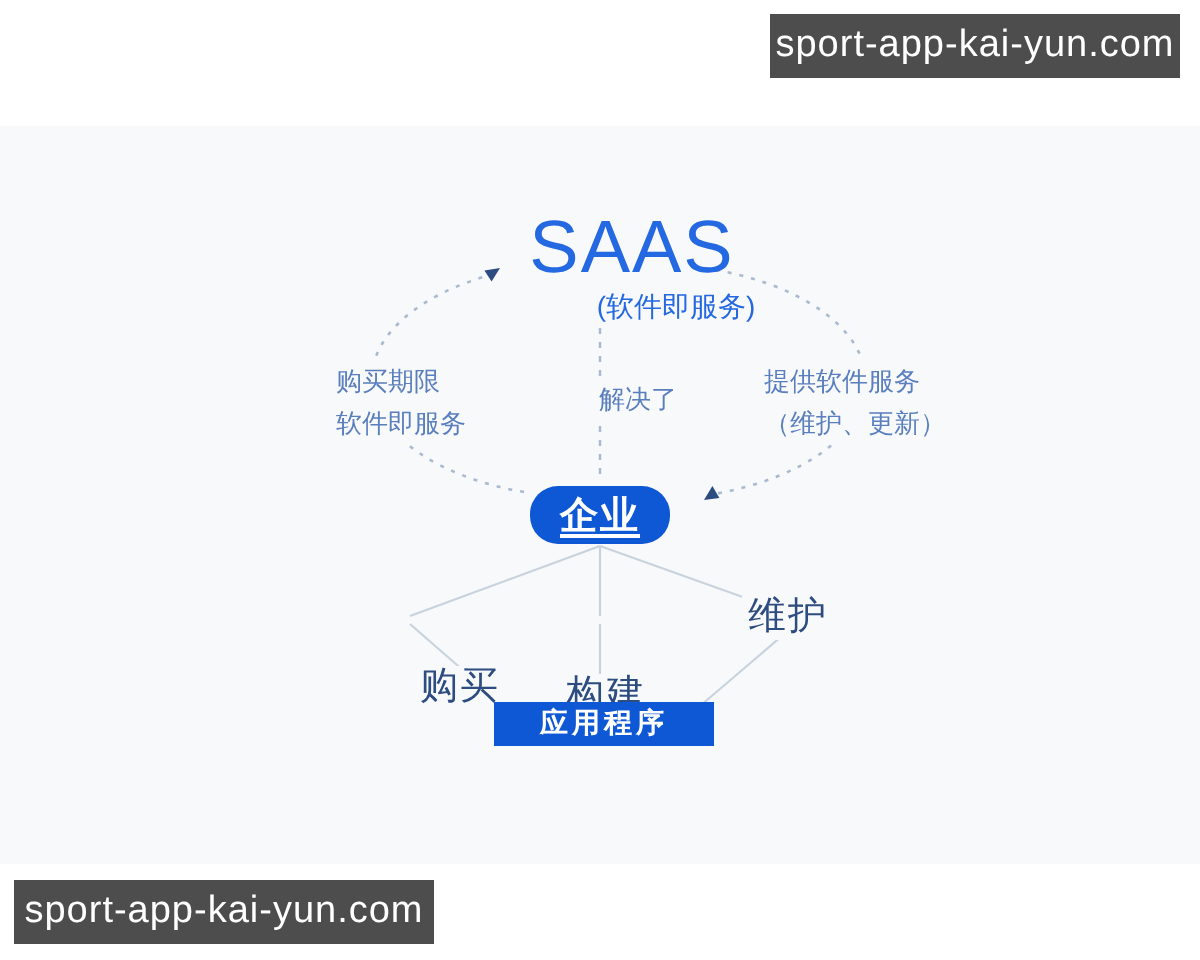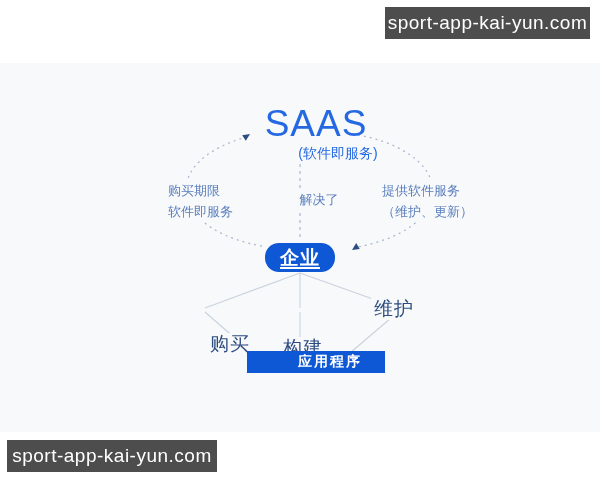--- a/index.html
+++ b/index.html
@@ -16,21 +16,21 @@
     font-size:14px;color:var(--accent-blue);line-height:16px;margin-left:38px;}
   .note{position:absolute;font-size:13px;color:var(--note-blue);background:var(--panel-bg);
     line-height:21px;padding:0 2px;white-space:nowrap;}
   .note-left{left:166px;top:180px;}
   .note-center{left:286px;top:189px;width:62px;text-align:center;}
   .note-right{left:380px;top:180px;}
   .blue-box{position:absolute;background:var(--box-blue);color:#ffffff;display:flex;
     align-items:center;justify-content:center;font-weight:bold;}
   .enterprise-box{left:265px;top:243px;width:70px;height:29px;font-size:19px;letter-spacing:1px;border-radius:14px;}
   .enterprise-box span{text-decoration:underline;text-underline-offset:3px;text-decoration-thickness:2px;}
-  .app-box{left:247px;top:351px;width:110px;height:22px;font-size:14px;letter-spacing:2px;padding-left:28px;}
+  .app-box{left:247px;top:351px;width:110px;height:22px;font-size:14px;letter-spacing:2px;}
   .mid-label{position:absolute;font-size:19px;font-weight:500;color:var(--dark-navy);
     background:var(--panel-bg);padding:0 3px;line-height:22px;letter-spacing:1px;white-space:nowrap;}
   .mid-purchase{left:207px;top:298px;margin-top:35px;}
   .mid-build{left:280px;top:298px;margin-top:39px;}
   .mid-maintain{left:371px;top:298px;}
   .watermark{position:absolute;background:var(--watermark-bg);color:var(--watermark-text);
     display:flex;align-items:center;justify-content:center;font-size:19px;letter-spacing:0.5px;
     white-space:nowrap;text-align:center;}
   .watermark-top{left:385px;top:7px;width:205px;height:32px;}
   .watermark-bottom{left:7px;top:440px;width:210px;height:32px;}

